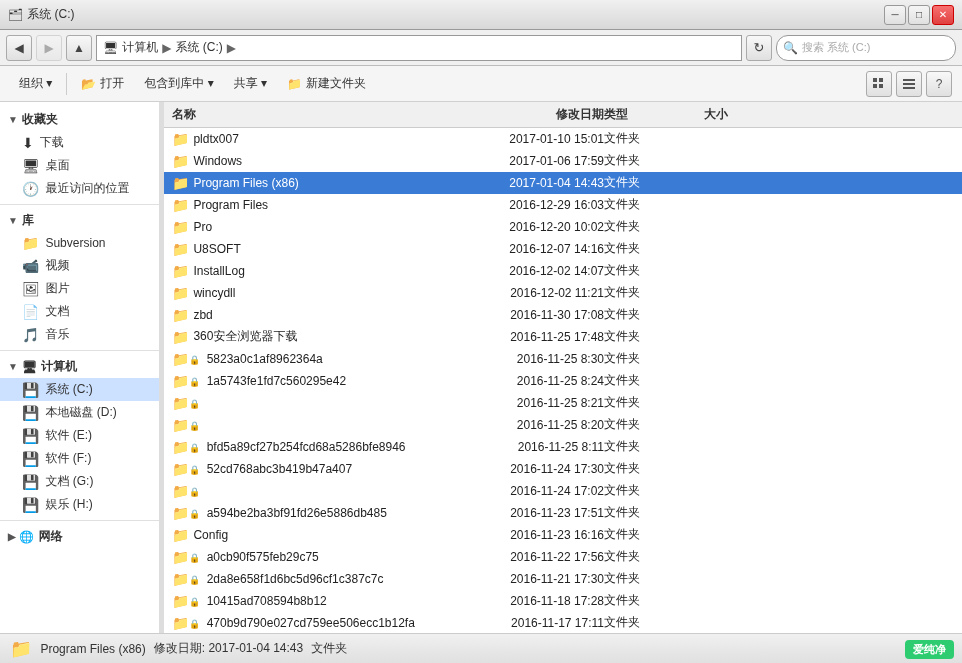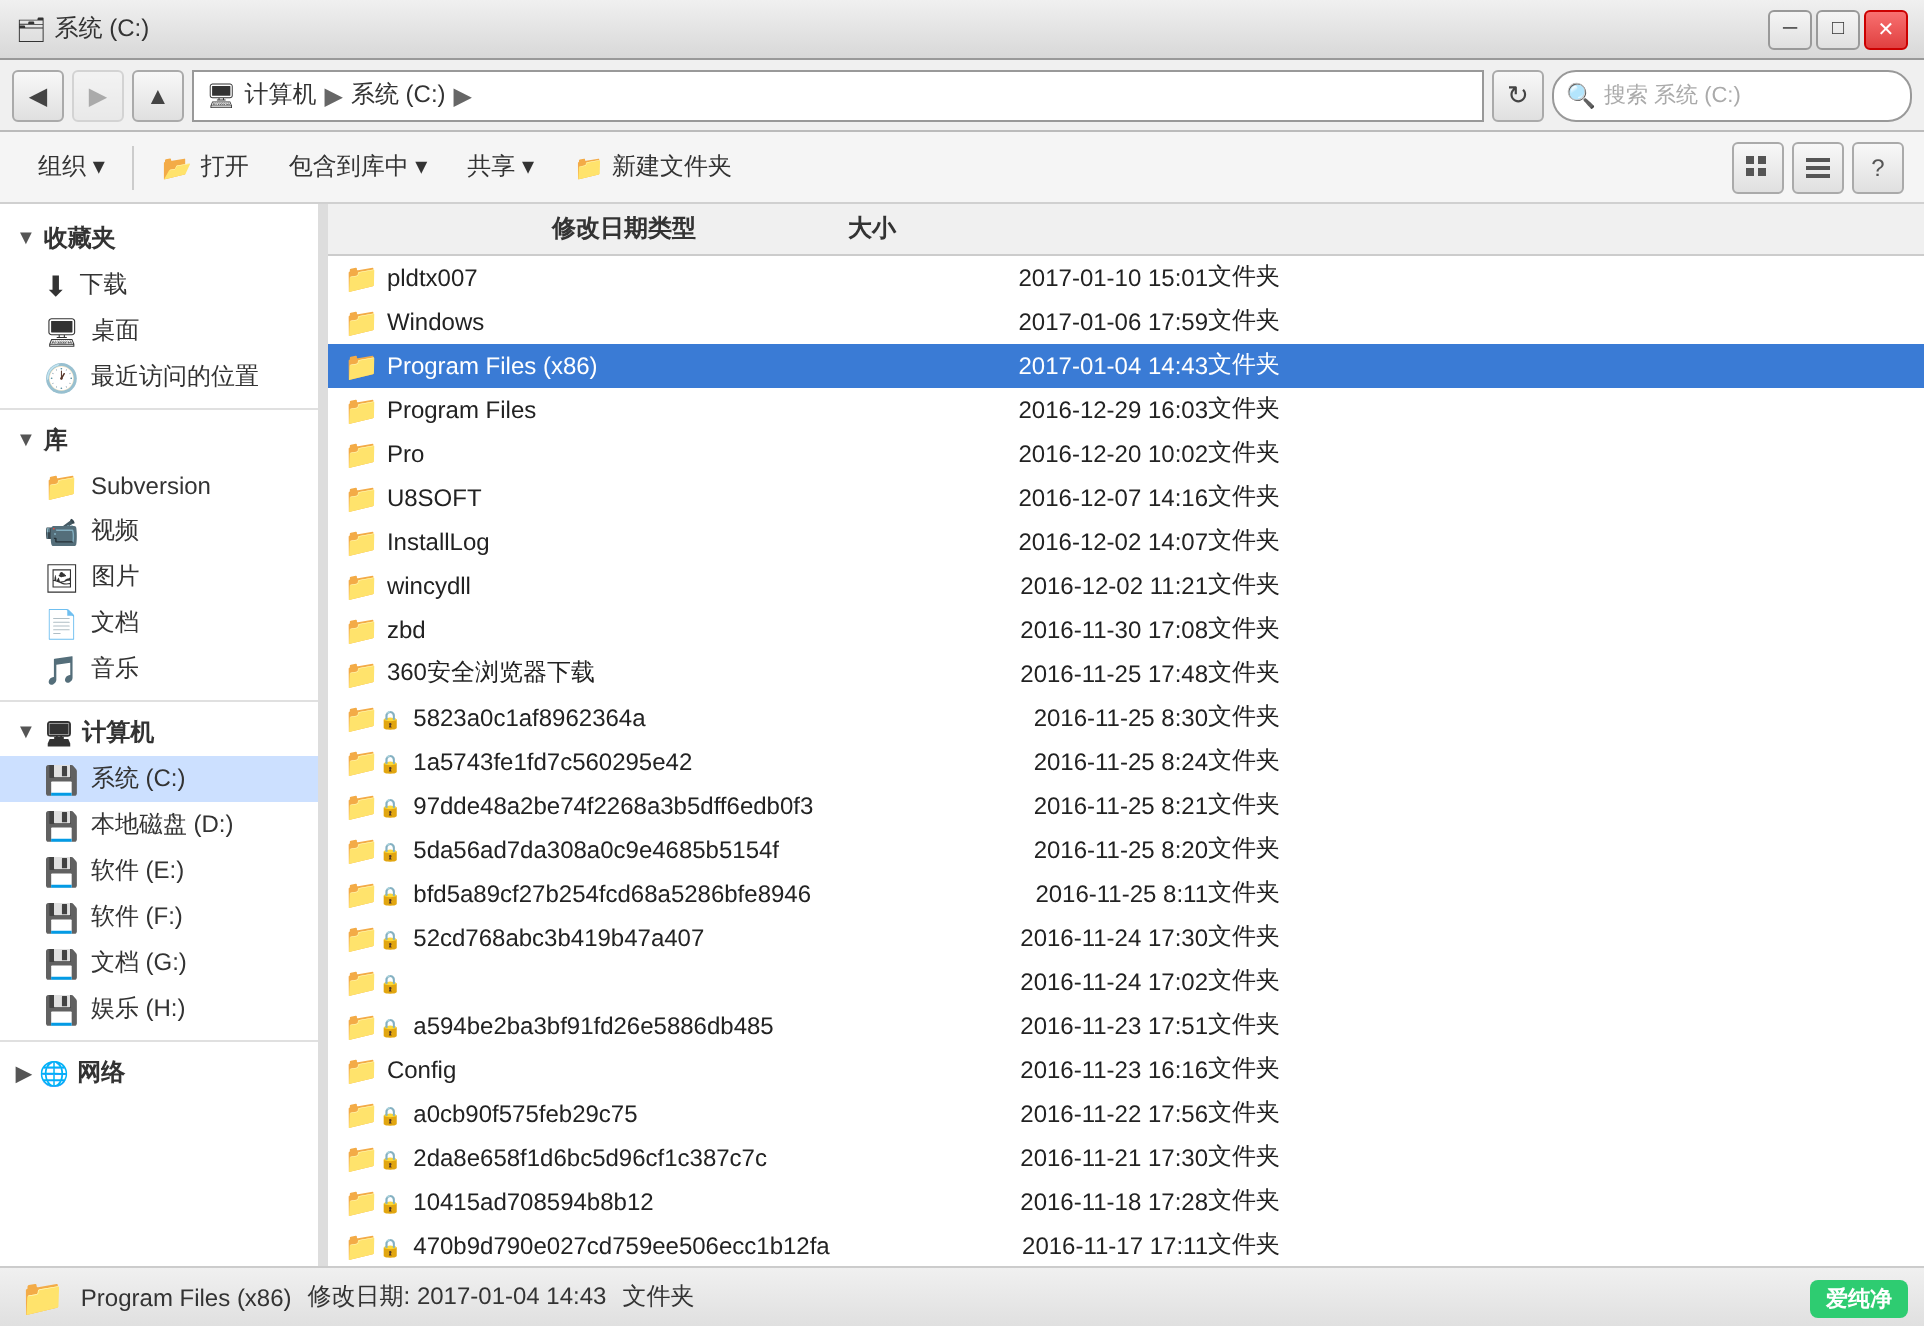--- a/index.html
+++ b/index.html
@@ -445,20 +445,21 @@
         <span>🌐</span>
         <span>网络</span>
       </div>
     </div>
   </div>
 
   <div class="resizer"></div>
 
   <div class="file-list-area">
     <div class="file-list-header">
+      <div class="col-name">名称</div>
       <div class="col-date">修改日期</div>
       <div class="col-type">类型</div>
       <div class="col-size">大小</div>
     </div>
     <div class="file-list-scroll" id="file-rows-container">
     <div class="file-row">
       <div class="col-name">
         <span class="file-icon" style="color:#e8a820">📁</span>
 
         <span>pldtx007</span>
@@ -574,31 +575,29 @@
         <span>1a5743fe1fd7c560295e42</span>
       </div>
       <div class="col-date">2016-11-25 8:24</div>
       <div class="col-type">文件夹</div>
       <div class="col-size"></div>
     </div>
         <div class="file-row">
       <div class="col-name">
         <span class="file-icon" style="color:#e8a820">📁</span>
         <span class="lock-overlay" style="color:#ffc000;font-size:9px;margin-left:2px;position:relative;top:1px">🔒</span>
-        <span>97dde48a2be74f2268a3b5dff6edb0f3</span>
       </div>
       <div class="col-date">2016-11-25 8:21</div>
       <div class="col-type">文件夹</div>
       <div class="col-size"></div>
     </div>
         <div class="file-row">
       <div class="col-name">
         <span class="file-icon" style="color:#e8a820">📁</span>
         <span class="lock-overlay" style="color:#ffc000;font-size:9px;margin-left:2px;position:relative;top:1px">🔒</span>
-        <span>5da56ad7da308a0c9e4685b5154f</span>
       </div>
       <div class="col-date">2016-11-25 8:20</div>
       <div class="col-type">文件夹</div>
       <div class="col-size"></div>
     </div>
         <div class="file-row">
       <div class="col-name">
         <span class="file-icon" style="color:#e8a820">📁</span>
         <span class="lock-overlay" style="color:#ffc000;font-size:9px;margin-left:2px;position:relative;top:1px">🔒</span>
         <span>bfd5a89cf27b254fcd68a5286bfe8946</span>

